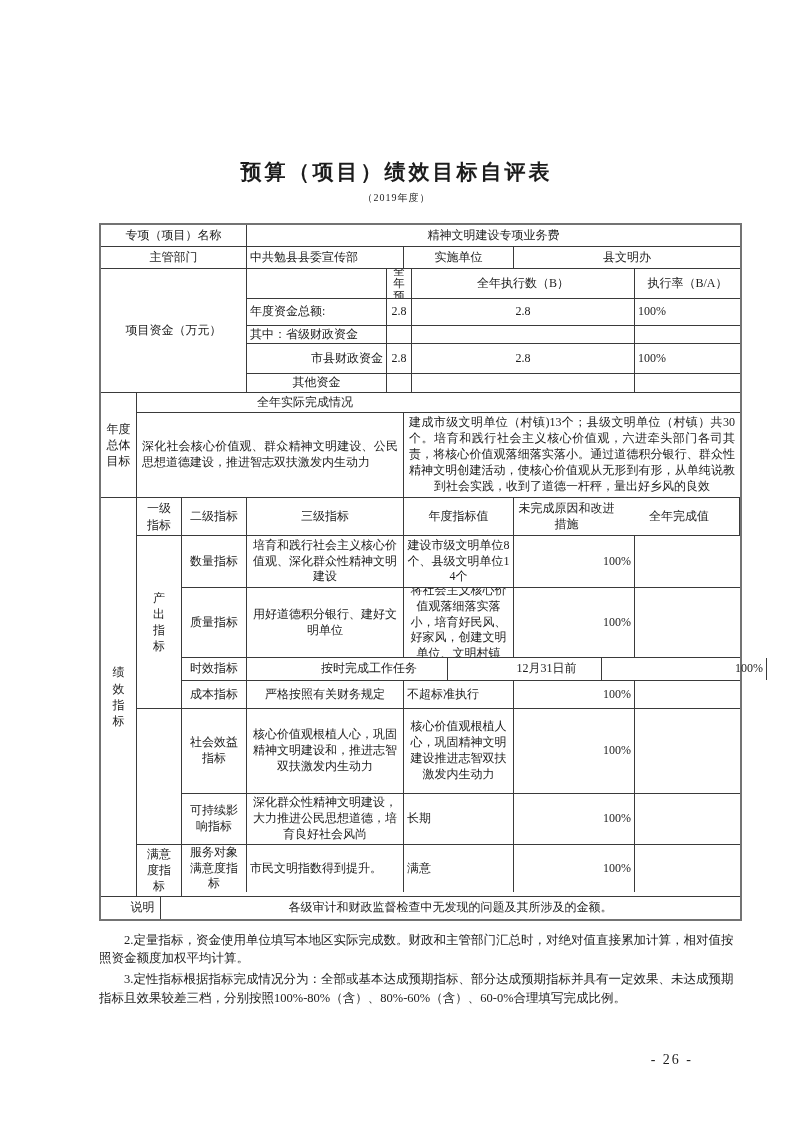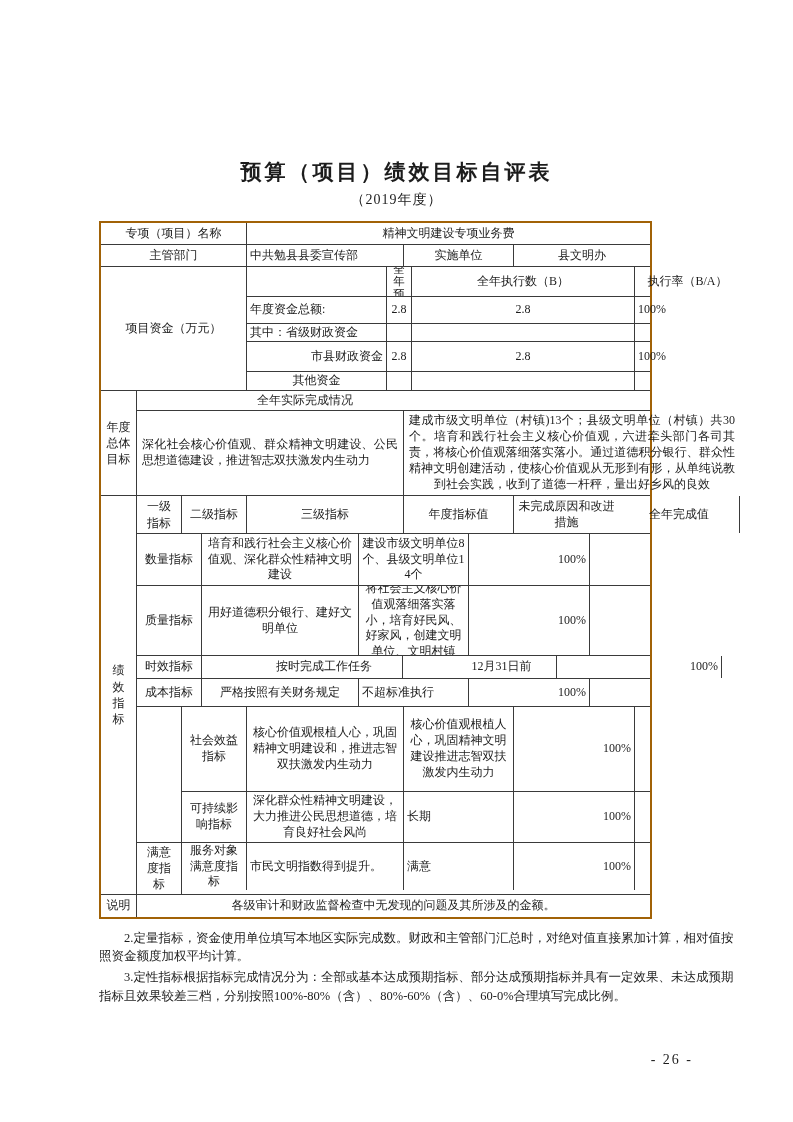--- a/index.html
+++ b/index.html
@@ -1,24 +1,24 @@
 <!DOCTYPE html>
 <html><head>
 <meta charset="utf-8">
 <style>
   html,body{margin:0;padding:0;background:#888;}
   .page{position:relative;width:793px;height:1122px;margin:0 auto;background:#ffffff;
         font-family:"Liberation Serif","DejaVu Serif",serif;color:#1c1c1c;overflow:hidden;}
   .title{margin-top:158px;text-align:center;font-size:21px;font-weight:bold;letter-spacing:3px;}
-  .subtitle{margin-top:5px;text-align:center;font-size:14px;letter-spacing:1px;}
-  .doc-table{margin:12px 0 0 99px;width:553px;box-sizing:border-box;border:2px solid #a16207;}
+  .subtitle{margin-top:5px;text-align:center;font-size:10px;letter-spacing:1px;}
+  .doc-table{margin:18px 0 0 99px;width:643px;box-sizing:border-box;border:2px solid #737373;}
   .row{display:flex;border-bottom:1px solid #3a3a3a;box-sizing:border-box;}
   .col{display:flex;flex-direction:column;box-sizing:border-box;}
   .col > .row:last-child{border-bottom:none;}
-  .doc-table > .row:last-child{border-bottom:none;}
+  .doc-table > .row:last-child{border-bottom:none;padding-left:24px;}
   .c{display:flex;align-items:center;justify-content:center;text-align:center;
      border-right:1px solid #3a3a3a;padding:1px 3px;box-sizing:border-box;flex-shrink:0;
      overflow:hidden;font-size:12px;line-height:1.32;word-break:break-all;}
   .c.bre{border-right:none;}
   .c.tl{justify-content:flex-start;text-align:left;}
   .c.tr{justify-content:flex-end;text-align:left;}
   .f1{flex:1 1 auto;width:auto;min-width:0;}
   .w36{width:36px;}.w45{width:45px;}.w65{width:65px;}.w105{width:105px;}.w110{width:110px;}
   .w121{width:121px;}.w140{width:140px;}.w146{width:146px;}.w157{width:157px;}
   .w223{width:223px;}.w25{width:25px;padding:1px 2px;}.w267{width:267px;}.w336{width:336px;}
@@ -126,20 +126,23 @@
             <div class="t v2">一级指标</div>
           </div>
           <div class="c w65">二级指标</div>
           <div class="c w157">三级指标</div>
           <div class="c w110">年度指标值</div>
           <div class="c w105 bre">未完成原因和改进措施</div>
           <div class="c w121">全年完成值</div>
         </div>
 
         <div class="row">
+          <div class="c w45">
+            <div class="t v1">产出指标</div>
+          </div>
           <div class="col f1">
             <div class="row h52">
               <div class="c w65">数量指标</div>
               <div class="c w157">培育和践行社会主义核心价值观、深化群众性精神文明建设</div>
               <div class="c w110">建设市级文明单位8个、县级文明单位14个</div>
               <div class="c w121 tr">100%</div>
               <div class="c w105 bre"></div>
             </div>
             <div class="row h70">
               <div class="c w65">质量指标</div>

